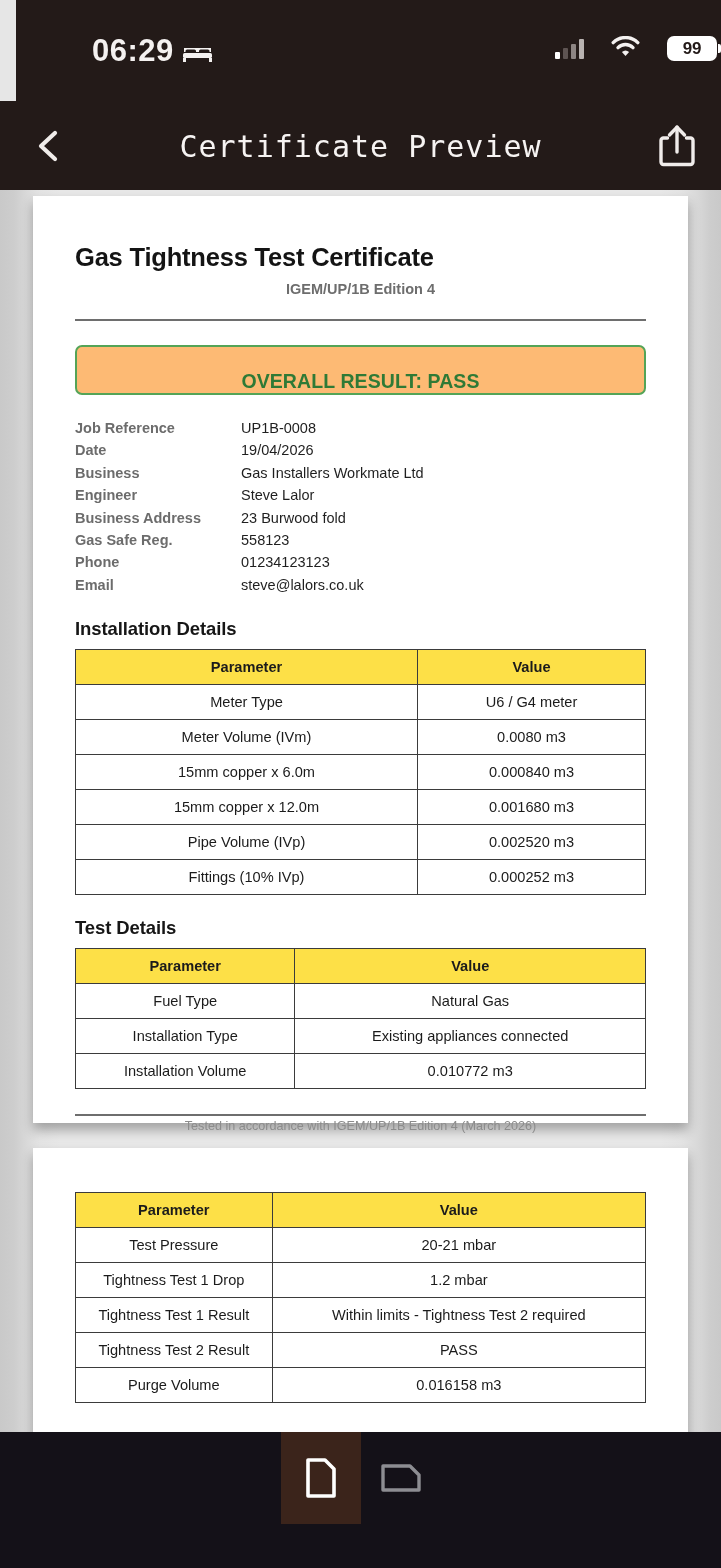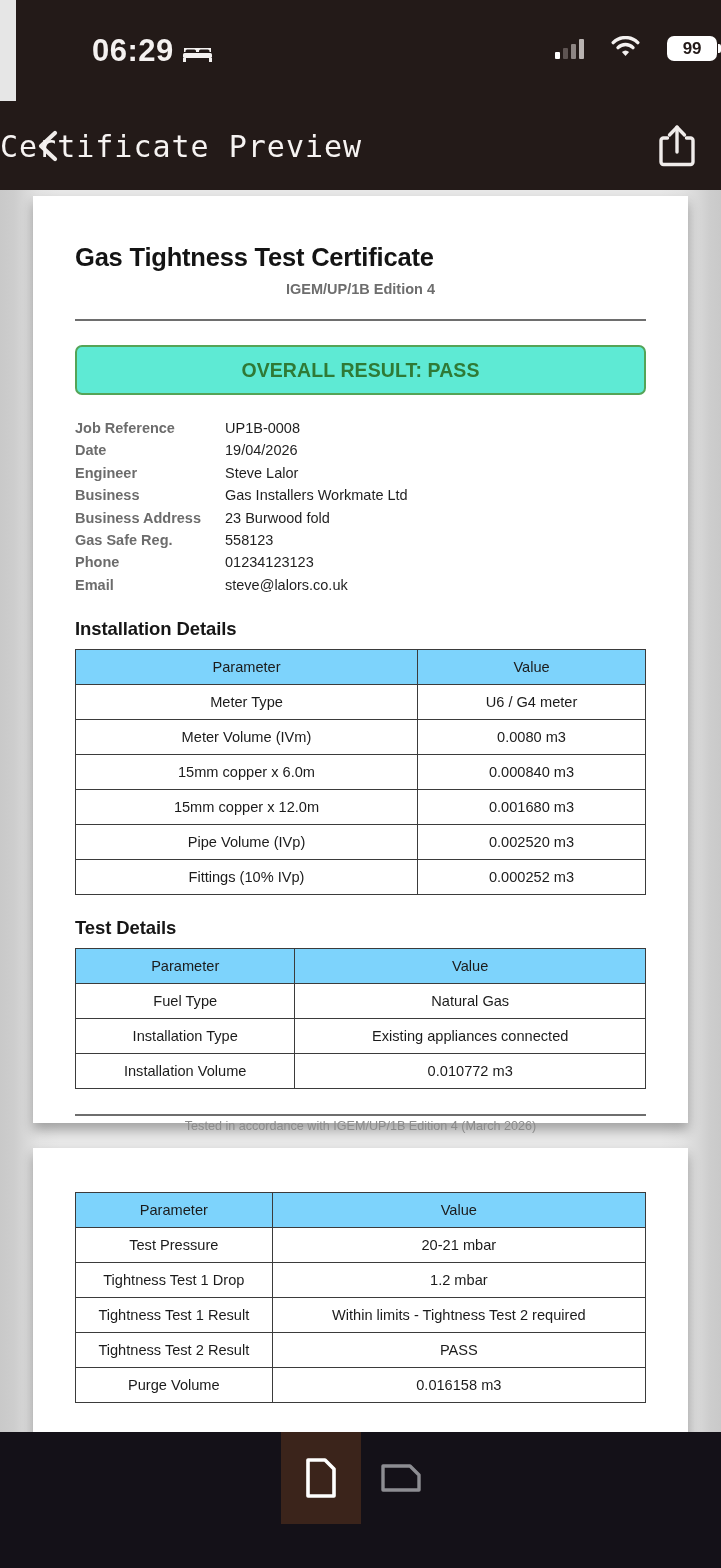--- a/index.html
+++ b/index.html
@@ -94,21 +94,21 @@
   .nav-back {
     position: absolute;
     left: 28px; top: 24px;
     width: 42px; height: 42px;
     cursor: pointer;
   }
   .nav-title {
     position: absolute;
     left: 0; top: 28px;
     width: 721px;
-    text-align: left;
+    text-align: center;
     color: #f6f3f2;
     font-size: 30px;
     font-family: "DejaVu Sans Mono", monospace;
     letter-spacing: 1px;
   }
   .nav-share {
     position: absolute;
     right: 22px; top: 22px;
     width: 44px; height: 46px;
     cursor: pointer;
@@ -148,39 +148,40 @@
     margin: 22px 0 0 0;
     height: 2px;
     background: #6e6e6e;
   }
 
   .result-banner {
     margin-top: 24px;
     height: 46px;
     border: 2px solid #54a457;
     border-radius: 7px;
-    background: #5eead4;
+    background: #fdba74;
     display: flex;
-    align-items: center;
+    align-items: flex-end;
     justify-content: center;
   }
   .result-banner span {
     font-size: 19.5px;
     font-weight: bold;
     color: #2f7a36;
     letter-spacing: 0.1px;
   }
 
   .kv {
     margin-top: 22px;
   }
   .kv-row {
     display: flex;
     font-size: 14.5px;
     line-height: 22.4px;
+    gap: 16px;
   }
   .kv-label {
     width: 150px;
     flex: none;
     color: #6c6c6c;
     font-weight: bold;
   }
   .kv-value { color: #1f1f1f; }
 
   .sec-title {
@@ -196,23 +197,23 @@
     border-collapse: collapse;
     table-layout: fixed;
   }
   table.tbl th, table.tbl td {
     border: 1.4px solid #3b3b3b;
     font-size: 14.6px;
     padding: 9px 11px;
     color: #1b1b1b;
   }
   table.tbl th {
-    background: #7dd3fc;
+    background: #fde047;
     text-align: center;
-    font-weight: normal;
+    font-weight: bold;
   }
   table.tbl td { text-align: center; }
 
   .foot-rule {
     margin-top: 25px;
     height: 2px;
     background: #6e6e6e;
   }
   .foot-note {
     margin-top: 3px;
@@ -267,26 +268,26 @@
       <div class="kv">
         <div class="kv-row">
           <div class="kv-label">Job Reference</div>
           <div class="kv-value">UP1B-0008</div>
         </div>
         <div class="kv-row">
           <div class="kv-label">Date</div>
           <div class="kv-value">19/04/2026</div>
         </div>
         <div class="kv-row">
+          <div class="kv-label">Business</div>
+          <div class="kv-value">Gas Installers Workmate Ltd</div>
+        </div>
+        <div class="kv-row">
           <div class="kv-label">Engineer</div>
           <div class="kv-value">Steve Lalor</div>
-        </div>
-        <div class="kv-row">
-          <div class="kv-label">Business</div>
-          <div class="kv-value">Gas Installers Workmate Ltd</div>
         </div>
         <div class="kv-row">
           <div class="kv-label">Business Address</div>
           <div class="kv-value">23 Burwood fold</div>
         </div>
         <div class="kv-row">
           <div class="kv-label">Gas Safe Reg.</div>
           <div class="kv-value">558123</div>
         </div>
         <div class="kv-row">

